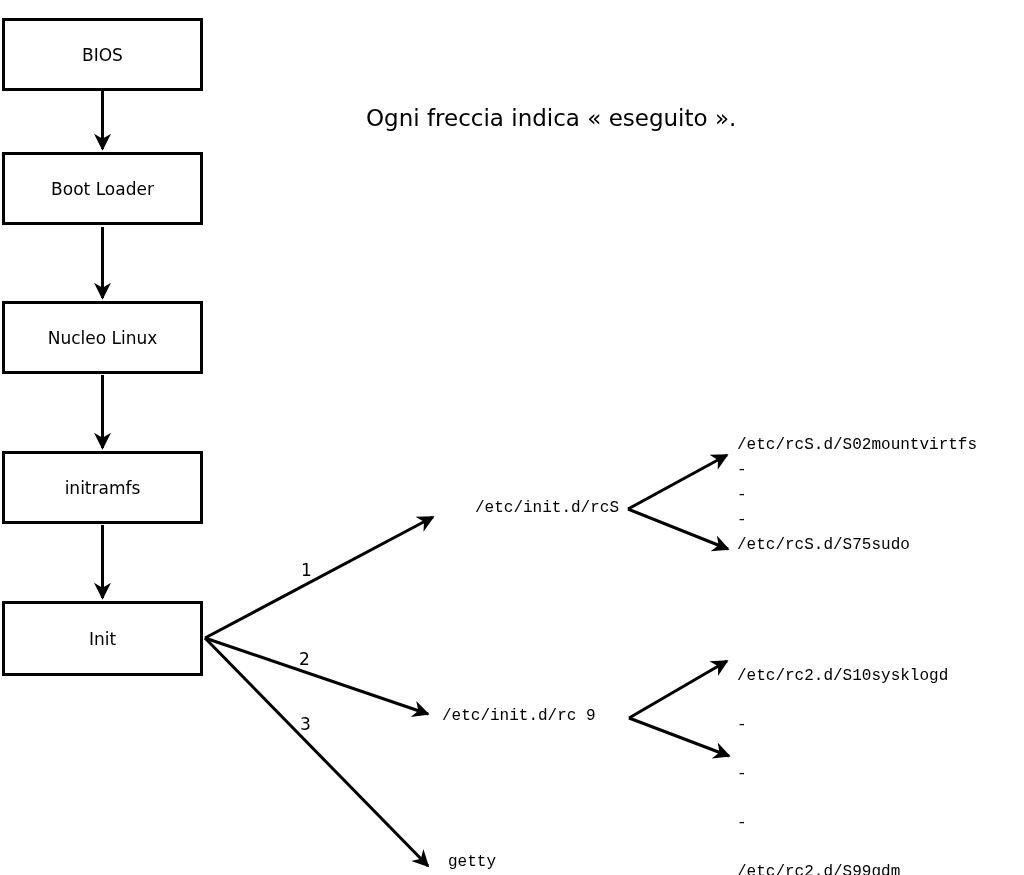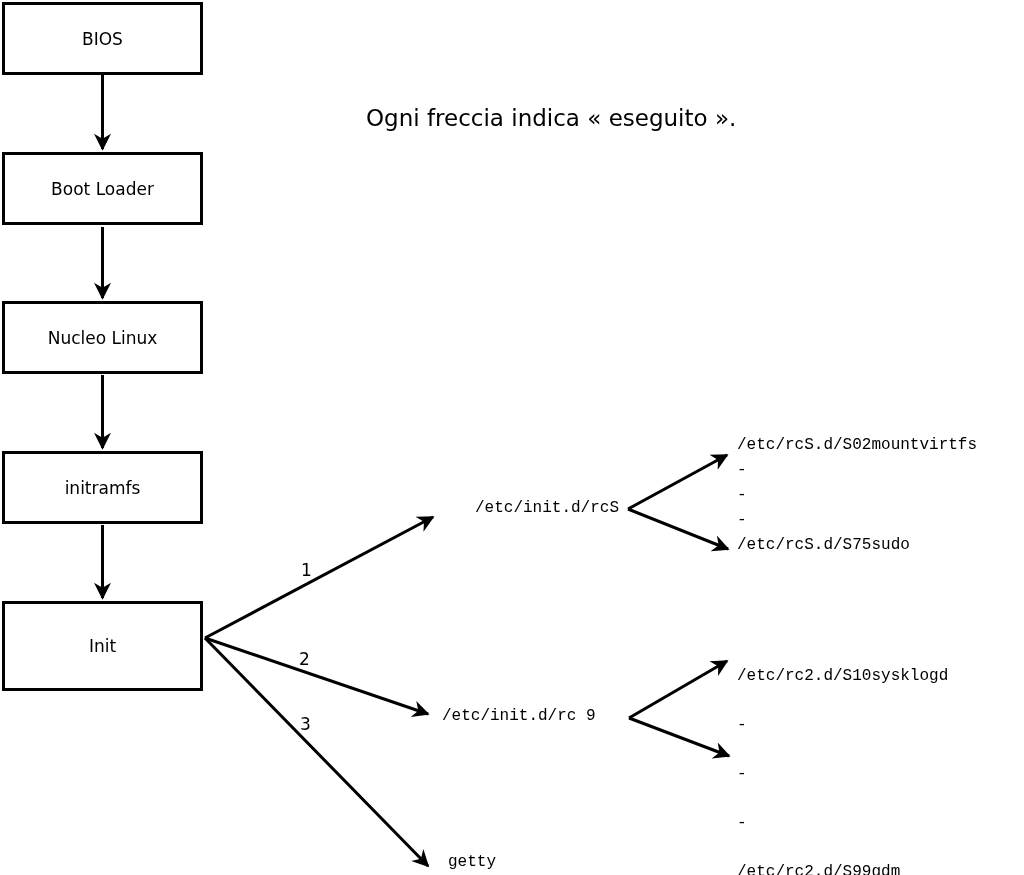--- a/index.html
+++ b/index.html
@@ -90,33 +90,33 @@
       <line x1="628" y1="509" x2="727" y2="455" marker-end="url(#arrowhead)"></line>
       <line x1="628" y1="509" x2="728" y2="549" marker-end="url(#arrowhead)"></line>
 
       <line x1="629" y1="718" x2="727" y2="661" marker-end="url(#arrowhead)"></line>
       <line x1="629" y1="718" x2="729" y2="756" marker-end="url(#arrowhead)"></line>
     </g>
   </svg>
 
   <div class="caption" style="left:366px; top:105px;">Ogni freccia indica « eseguito ».</div>
 
-  <div class="node-box" style="top:2px;">
+  <div class="node-box" style="top:18px;">
     <span>BIOS</span>
   </div>
   <div class="node-box" style="top:152px;">
     <span>Boot Loader</span>
   </div>
   <div class="node-box" style="top:301px;">
     <span>Nucleo Linux</span>
   </div>
   <div class="node-box" style="top:451px;">
     <span>initramfs</span>
   </div>
-  <div class="node-box" style="top:601px; height:90px;">
+  <div class="node-box" style="top:601px; height:75px;">
     <span>Init</span>
   </div>
 
   <div class="branch-num" style="left:301px; top:562px;">1</div>
   <div class="branch-num" style="left:299px; top:651px;">2</div>
   <div class="branch-num" style="left:300px; top:716px;">3</div>
 
   <div class="mono target-label" style="left:447px; top:498px;margin-left:28px;">/etc/init.d/rcS</div>
   <div class="mono target-label" style="left:442px; top:706px;">/etc/init.d/rc 9</div>
   <div class="mono target-label" style="left:448px; top:852px;">getty</div>

